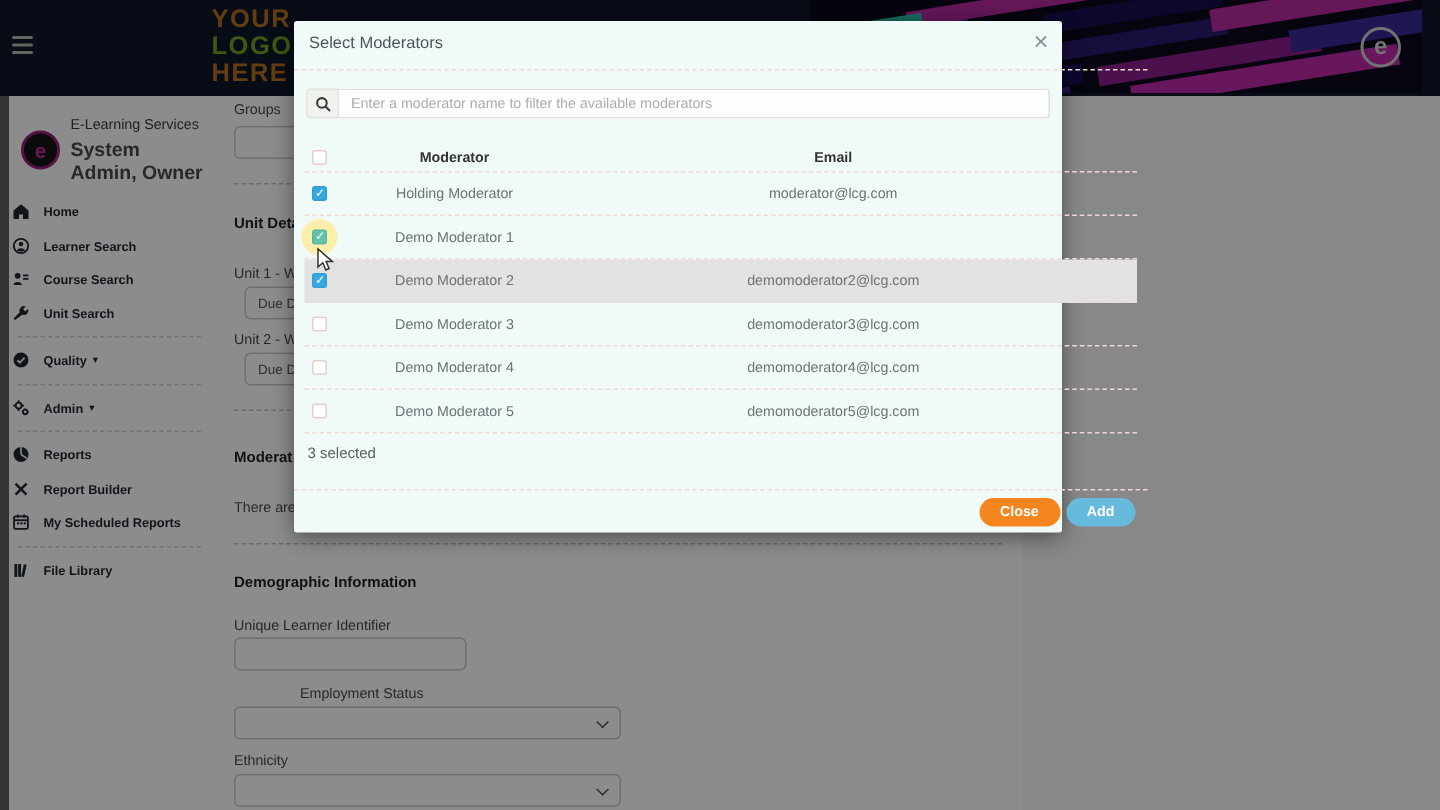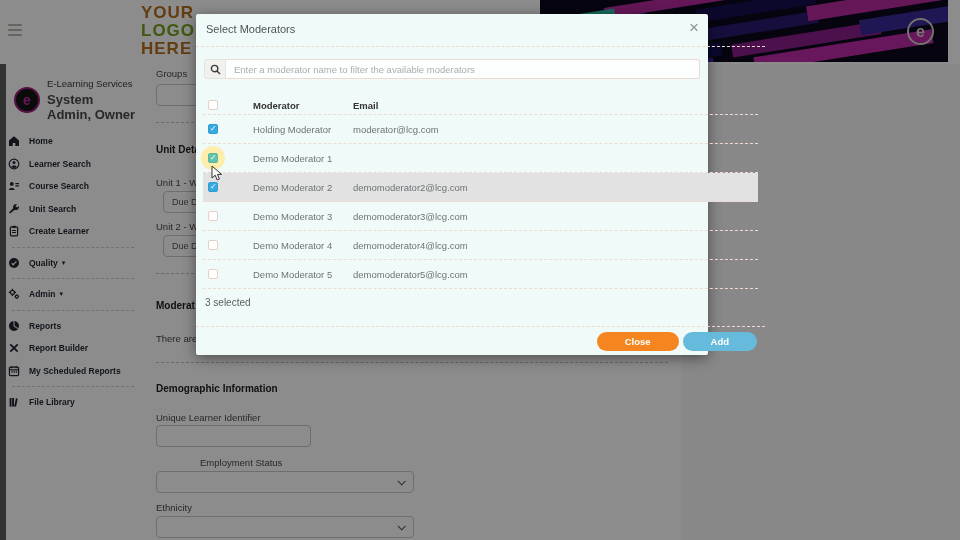--- a/index.html
+++ b/index.html
@@ -2,21 +2,21 @@
 <html><head>
 <meta charset="utf-8">
 <style>
   * { margin:0; padding:0; box-sizing:border-box; }
   html,body { width:960px; height:540px; overflow:hidden; }
   body { position:relative; font-family:"Liberation Sans","DejaVu Sans",sans-serif; background:#0a0a0a; }
 
   
   .page { position:absolute; inset:0; z-index:1; }
 
-  .topbar { position:absolute; left:0; top:0; width:960px; height:64px; background:#ffffff; }
+  .topbar { position:absolute; left:0; top:0; width:960px; height:64px; background:#0f172a; }
   .hamburger { position:absolute; left:8px; top:24px; width:14px; height:12px; display:flex; flex-direction:column; justify-content:space-between; cursor:pointer; }
   .hamburger span { display:block; height:2px; background:#b9b9ae; border-radius:1px; }
 
   .logo-stack { position:absolute; left:141px; top:4px; font-weight:800; font-size:17px; line-height:18px; letter-spacing:1px; }
   .logo-stack .l1,.logo-stack .l3 { color:#b5701e; }
   .logo-stack .l2 { color:#76a11e; }
 
   .glitch { position:absolute; left:540px; top:0; width:408px; height:62px; background:#0c0a1c; overflow:hidden; }
   .glitch-rot { position:absolute; left:-30px; top:-20px; width:500px; height:110px; transform:rotate(-9deg); }
   .gs { position:absolute; }
@@ -55,40 +55,40 @@
   .modal { position:absolute; left:196px; top:14px; width:512px; height:341px; background:#f0fbf9; border-radius:2px; box-shadow:0 3px 14px rgba(0,0,0,0.45); z-index:100; font-size:9.5px; }
   .m-title { position:absolute; left:10px; top:9px; font-size:11px; color:#4d5458; }
   .m-close { position:absolute; right:9px; top:4px; font-size:17px; color:#8a9296; cursor:pointer; line-height:20px; }
   .m-hdiv { position:absolute; left:0; top:32px; width:569px; border-top:1px dashed #efd9d3; }
 
   .m-search { position:absolute; left:8px; top:45px; right:8px; height:20px; display:flex; }
   .m-search-btn { width:22px; height:20px; background:#f1f1ee; border:1px solid #e3e3df; border-radius:3px 0 0 3px; display:flex; align-items:center; justify-content:center; cursor:pointer; }
   .m-search-input { flex:1; height:20px; border:1px solid #eed8d2; border-left:none; border-radius:0 3px 3px 0; background:#fcfffe; font-size:9.5px; color:#555; padding:0 8px; outline:none; font-family:inherit; }
   .m-search-input::placeholder { color:#a9adad; }
 
-  .m-table { position:absolute; left:7px; top:82px; width:555px; }
+  .m-table { position:absolute; left:7px; top:82px; width:555px;text-align:center; }
   .m-thr { height:19px; display:flex; align-items:center; border-bottom:1px dashed #efd9d3; font-weight:700; color:#333; font-size:9.5px; }
   .m-tr { height:29px; display:flex; align-items:center; border-bottom:1px dashed #efd9d3; color:#6d7275; cursor:pointer; }
   .m-tr[data-highlight="true"] { background:#e2e2e2; }
   .col-cb { width:10px; margin-left:5px; flex:0 0 auto; }
   .col-name { margin-left:35px; width:100px; flex:0 0 auto; }
   .col-email { flex:1; }
 
   .cbx { position:relative; width:10px; height:10px; border-radius:2px; border:1px solid #e6cfc9; background:#fff; display:block; }
   .cbx[data-state="checked"] { background:#37a9e0; border-color:#2f9ed4; }
   .cbx[data-state="checked-hover"] { background:#63c2a9; border-color:#58b89f; }
   .cbx[data-state="checked"]::after, .cbx[data-state="checked-hover"]::after {
     content:"✓"; position:absolute; left:1px; top:-1px; color:#fff; font-size:8px; line-height:10px; }
   .cbx[data-state="checked-hover"]::before {
     content:""; position:absolute; left:-8px; top:-8px; width:24px; height:24px; border-radius:50%;
     background:rgba(255,236,158,0.85); z-index:-1; }
 
   .m-selected { position:absolute; left:9px; top:283px; font-size:10px; color:#585e61; }
   .m-footer { position:absolute; left:0; bottom:0; width:569px; height:29px; border-top:1px dashed #efd9d3; display:flex; align-items:center; justify-content:flex-end; padding-right:8px; gap:4px; }
-  .btn { height:19px; border:none; border-radius:10px; color:#fff; font-size:9.5px; font-weight:700; padding:0 28px; cursor:pointer; font-family:inherit; line-height:19px; }
+  .btn { height:19px; border:none; border-radius:10px; color:#fff; font-size:9.5px; font-weight:700; padding:0 14px; cursor:pointer; font-family:inherit; line-height:19px; }
   .btn-close { background:#f5861f; }
   .btn-add { background:#66badb; }
 
   .cursor { position:absolute; left:15px; top:151px; z-index:120; }
 </style>
 </head>
 <body>
 
 <div class="page">
 
@@ -155,29 +155,20 @@
             <rect x="7.4" y="3" width="3.6" height="1.2" fill="#1f2731"></rect>
             <rect x="7.4" y="5.3" width="3.6" height="1.2" fill="#1f2731"></rect>
           </svg>
         <span class="lbl">Course Search</span>
       </div>
       <div class="mi">
         <svg width="12" height="12" viewBox="0 0 12 12">
             <path d="M2 10.4 1 9.4 5.2 5.2a3 3 0 0 1 3.9-3.9L7.4 3l1.6 1.6 1.7-1.7a3 3 0 0 1-3.9 3.9Z" fill="#1f2731"></path>
           </svg>
         <span class="lbl">Unit Search</span>
-      </div>
-      <div class="mi">
-        <svg width="12" height="12" viewBox="0 0 12 12">
-            <rect x="2.4" y="1.8" width="7.2" height="9" rx="1" fill="none" stroke="#1f2731" stroke-width="1.2"></rect>
-            <rect x="4.3" y="0.8" width="3.4" height="2.2" rx="0.5" fill="#1f2731"></rect>
-            <rect x="4" y="5" width="4" height="1" fill="#1f2731"></rect>
-            <rect x="4" y="7" width="4" height="1" fill="#1f2731"></rect>
-          </svg>
-        <span class="lbl">Create Learner</span>
       </div>
       <div class="mdiv"></div>
       <div class="mi">
         <svg width="12" height="12" viewBox="0 0 12 12">
             <circle cx="6" cy="6" r="5" fill="#1f2731"></circle>
             <path d="M3.6 6.2 5.2 7.8 8.4 4.4" fill="none" stroke="#f2f2f2" stroke-width="1.3"></path>
           </svg>
         <span class="lbl">Quality</span>
         <span class="caret">▾</span>
       </div>

